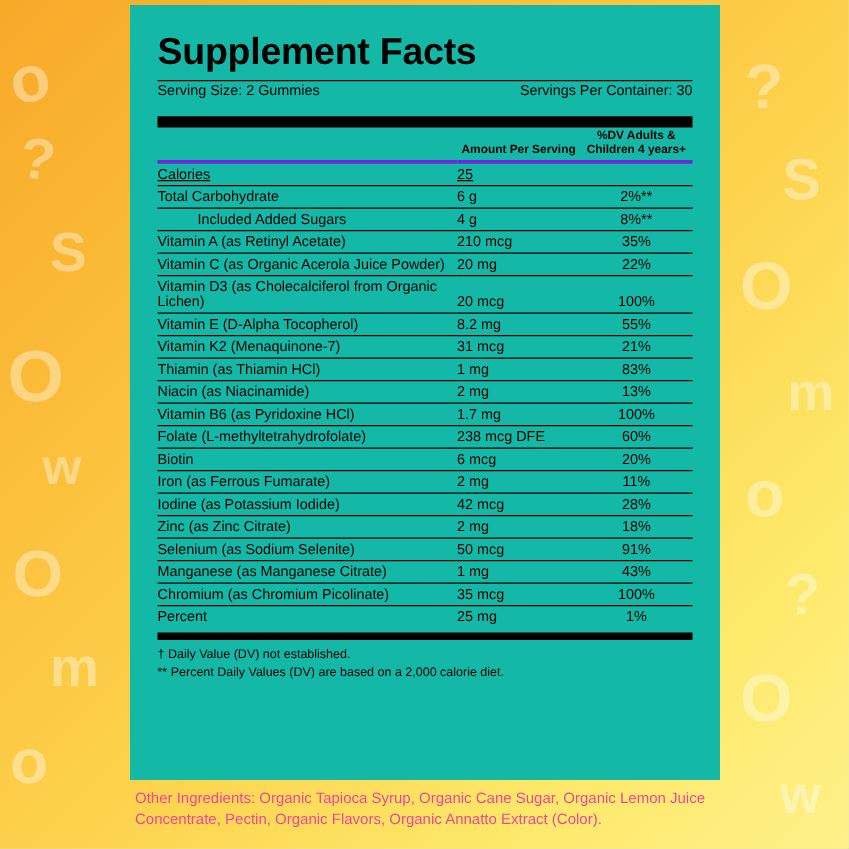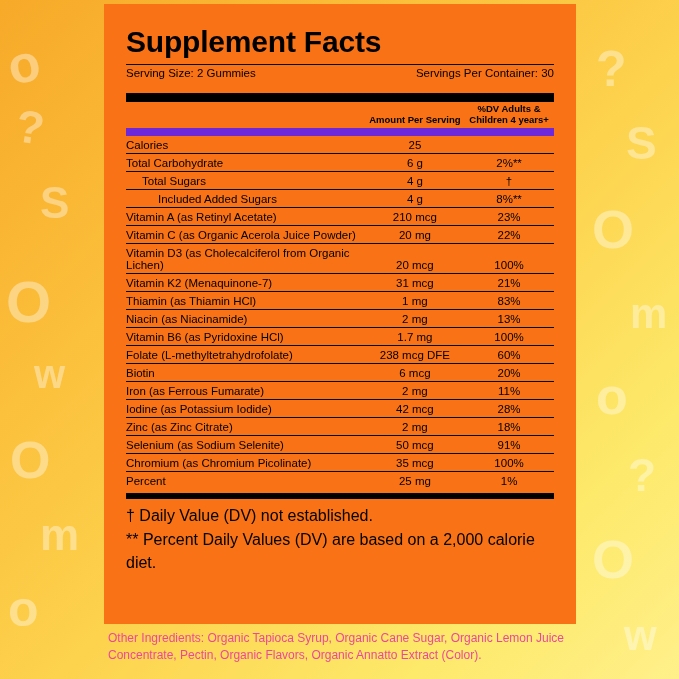--- a/index.html
+++ b/index.html
@@ -28,21 +28,21 @@
     font-family: "Liberation Sans", sans-serif;
     font-weight: 700;
   }
 
   .panel {
     position: absolute;
     left: 104px;
     top: 4px;
     width: 472px;
     height: 620px;
-    background: #f97316;
+    background: #14b8a6;
     z-index: 2;
   }
 
   .panel-inner {
     padding: 18px 22px 10px 22px;
   }
 
   .sf-title {
     font-size: 30px;
     font-weight: 700;
@@ -76,31 +76,31 @@
   }
   .hdr th {
     font-size: 9.5px;
     font-weight: 700;
     line-height: 1.15;
     text-align: center;
     padding-bottom: 2px;
   }
   .hdr th.blank { border: none; }
   .col-name { text-align: left; width: 56%; }
-  .col-amt { text-align: center; width: 23%; }
+  .col-amt { width: 23%; }
   .col-dv  { text-align: center; width: 21%; }
 
   tr.line td { border-top: 1px solid #000; }
-  tr.topline td { border-top: 8px solid #6d28d9; }
+  tr.topline td { border-top: 3px solid #6d28d9; text-decoration: underline; }
 
   .ind1 { padding-left: 16px !important; }
   .ind2 { padding-left: 32px !important; }
 
   .footnotes {
-    font-size: 16px;
+    font-size: 10px;
     color: #000;
     line-height: 1.45;
     padding-top: 5px;
   }
 
   .other-ing {
     position: absolute;
     left: 108px;
     top: 630px;
     width: 470px;
@@ -155,45 +155,45 @@
             <td class="col-name">Calories</td>
             <td class="col-amt">25</td>
             <td class="col-dv"></td>
           </tr>
           <tr class="line">
             <td class="col-name">Total Carbohydrate</td>
             <td class="col-amt">6 g</td>
             <td class="col-dv">2%**</td>
           </tr>
           <tr class="line">
-            <td class="col-name ind1">Total Sugars</td>
-            <td class="col-amt">4 g</td>
-            <td class="col-dv">†</td>
-          </tr>
-          <tr class="line">
             <td class="col-name ind2">Included Added Sugars</td>
             <td class="col-amt">4 g</td>
             <td class="col-dv">8%**</td>
           </tr>
           <tr class="line">
             <td class="col-name">Vitamin A (as Retinyl Acetate)</td>
             <td class="col-amt">210 mcg</td>
-            <td class="col-dv">23%</td>
+            <td class="col-dv">35%</td>
           </tr>
           <tr class="line">
             <td class="col-name">Vitamin C (as Organic Acerola Juice Powder)</td>
             <td class="col-amt">20 mg</td>
             <td class="col-dv">22%</td>
           </tr>
           <tr class="line">
             <td class="col-name">Vitamin D3 (as Cholecalciferol from Organic Lichen)</td>
             <td class="col-amt">20 mcg</td>
             <td class="col-dv">100%</td>
           </tr>
           <tr class="line">
+            <td class="col-name">Vitamin E (D-Alpha Tocopherol)</td>
+            <td class="col-amt">8.2 mg</td>
+            <td class="col-dv">55%</td>
+          </tr>
+          <tr class="line">
             <td class="col-name">Vitamin K2 (Menaquinone-7)</td>
             <td class="col-amt">31 mcg</td>
             <td class="col-dv">21%</td>
           </tr>
           <tr class="line">
             <td class="col-name">Thiamin (as Thiamin HCl)</td>
             <td class="col-amt">1 mg</td>
             <td class="col-dv">83%</td>
           </tr>
           <tr class="line">
@@ -228,20 +228,25 @@
           </tr>
           <tr class="line">
             <td class="col-name">Zinc (as Zinc Citrate)</td>
             <td class="col-amt">2 mg</td>
             <td class="col-dv">18%</td>
           </tr>
           <tr class="line">
             <td class="col-name">Selenium (as Sodium Selenite)</td>
             <td class="col-amt">50 mcg</td>
             <td class="col-dv">91%</td>
+          </tr>
+          <tr class="line">
+            <td class="col-name">Manganese (as Manganese Citrate)</td>
+            <td class="col-amt">1 mg</td>
+            <td class="col-dv">43%</td>
           </tr>
           <tr class="line">
             <td class="col-name">Chromium (as Chromium Picolinate)</td>
             <td class="col-amt">35 mcg</td>
             <td class="col-dv">100%</td>
           </tr>
           <tr class="line">
             <td class="col-name">Percent</td>
             <td class="col-amt">25 mg</td>
             <td class="col-dv">1%</td>

